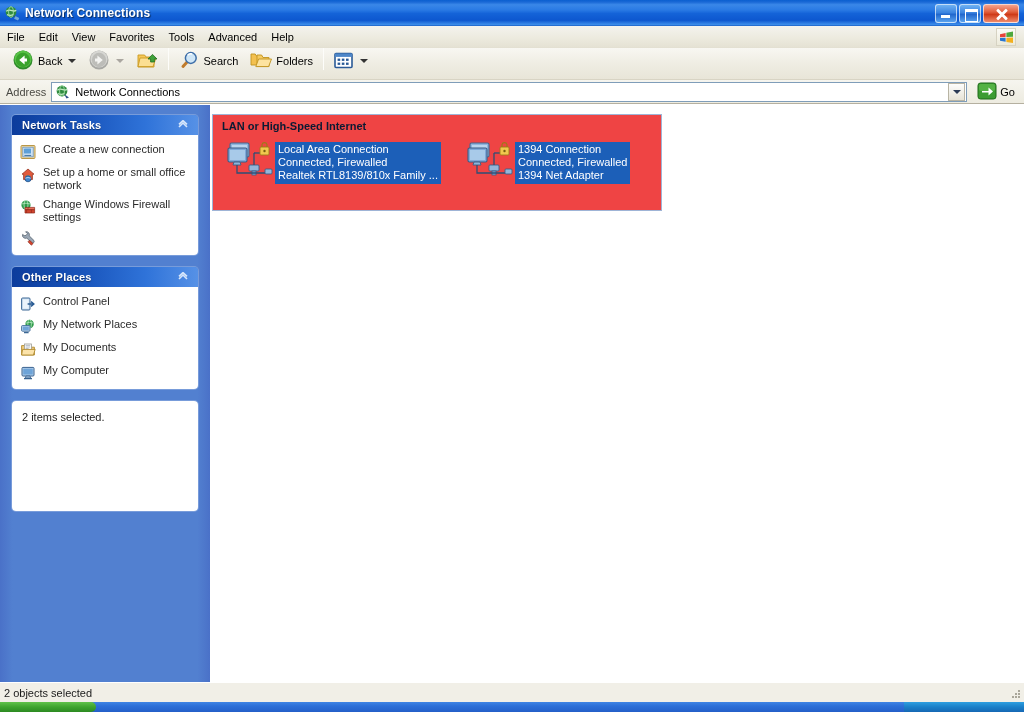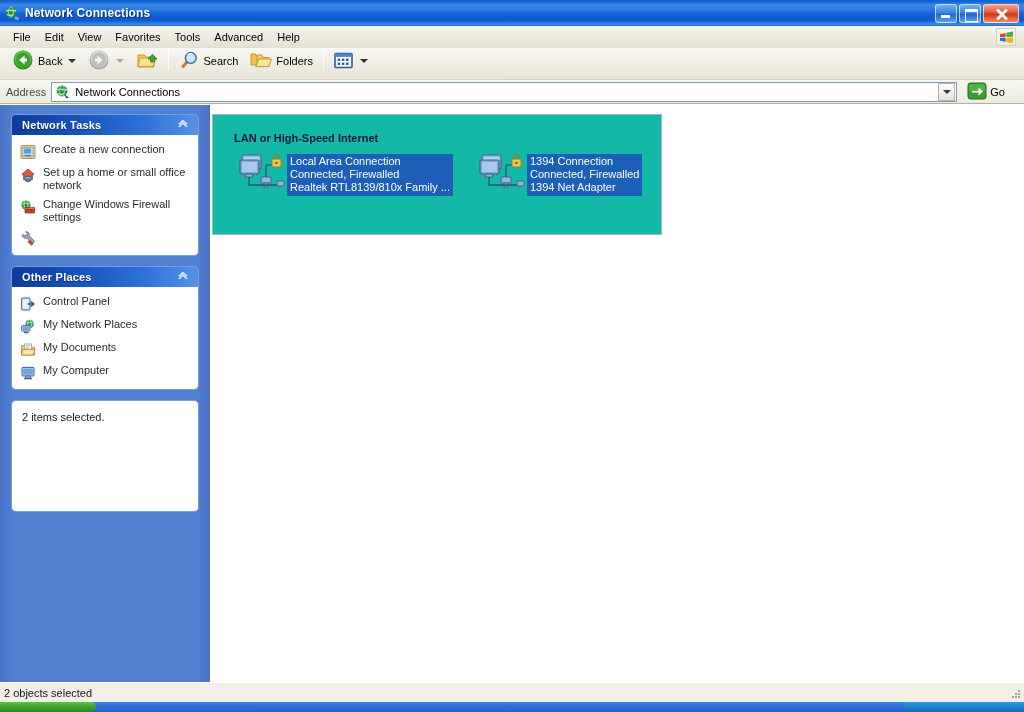--- a/index.html
+++ b/index.html
@@ -77,21 +77,20 @@
   .winbtn.close .x1 { transform: rotate(45deg); }
   .winbtn.close .x2 { transform: rotate(-45deg); }
 
   
   .menubar {
     height: 22px;
     flex: 0 0 22px;
     background: linear-gradient(to bottom, #f4f3ee 0%, #eceade 60%, #e5e2d4 100%);
     display: flex;
     align-items: center;
-    padding-left: 6px;
     border-bottom: 1px solid #e3e0d2;
     position: relative;
   }
   .menu-item {
     padding: 2px 7px;
     color: #000000;
     font-size: 11px;
     cursor: default;
     white-space: nowrap;
   }
@@ -129,21 +128,21 @@
     border-top: 4px solid #333;
   }
   .tb-caret.dim { border-top-color: #aaa6a0; }
 
   
   .addressbar {
     height: 24px;
     flex: 0 0 24px;
     background: linear-gradient(to bottom, #f6f5ef 0%, #edebe0 100%);
     display: flex; align-items: center;
-    padding: 0 15px 0 6px;
+    padding: 0 5px 0 6px;
     border-bottom: 1px solid #b5b0a0;
   }
   .addr-label { font-size: 11px; color: #4a4a44; margin-right: 5px; }
   .addr-field {
     flex: 1 1 auto; height: 20px;
     background: #ffffff;
     border: 1px solid #7f9db9;
     display: flex; align-items: center;
     padding: 0 1px 0 3px;
     position: relative;
@@ -240,23 +239,23 @@
   .content {
     flex: 1 1 auto;
     background: #ffffff;
     padding: 6px 0 0 0;
     overflow: hidden;
     position: relative;
   }
   .group-box {
     margin: 3px 0 0 2px;
     width: 450px;
-    background: #14b8a6;
+    background: #ef4444;
     border: 1px solid #9fb4d6;
-    padding: 12px;
+    padding: 0;
   }
   .group-title {
     font-size: 11px; font-weight: bold; color: #0a1a33;
     padding: 5px 0 6px 9px;
     cursor: default;
   }
   .group-items {
     display: flex;
     padding: 0 0 26px 14px;
     gap: 26px;

